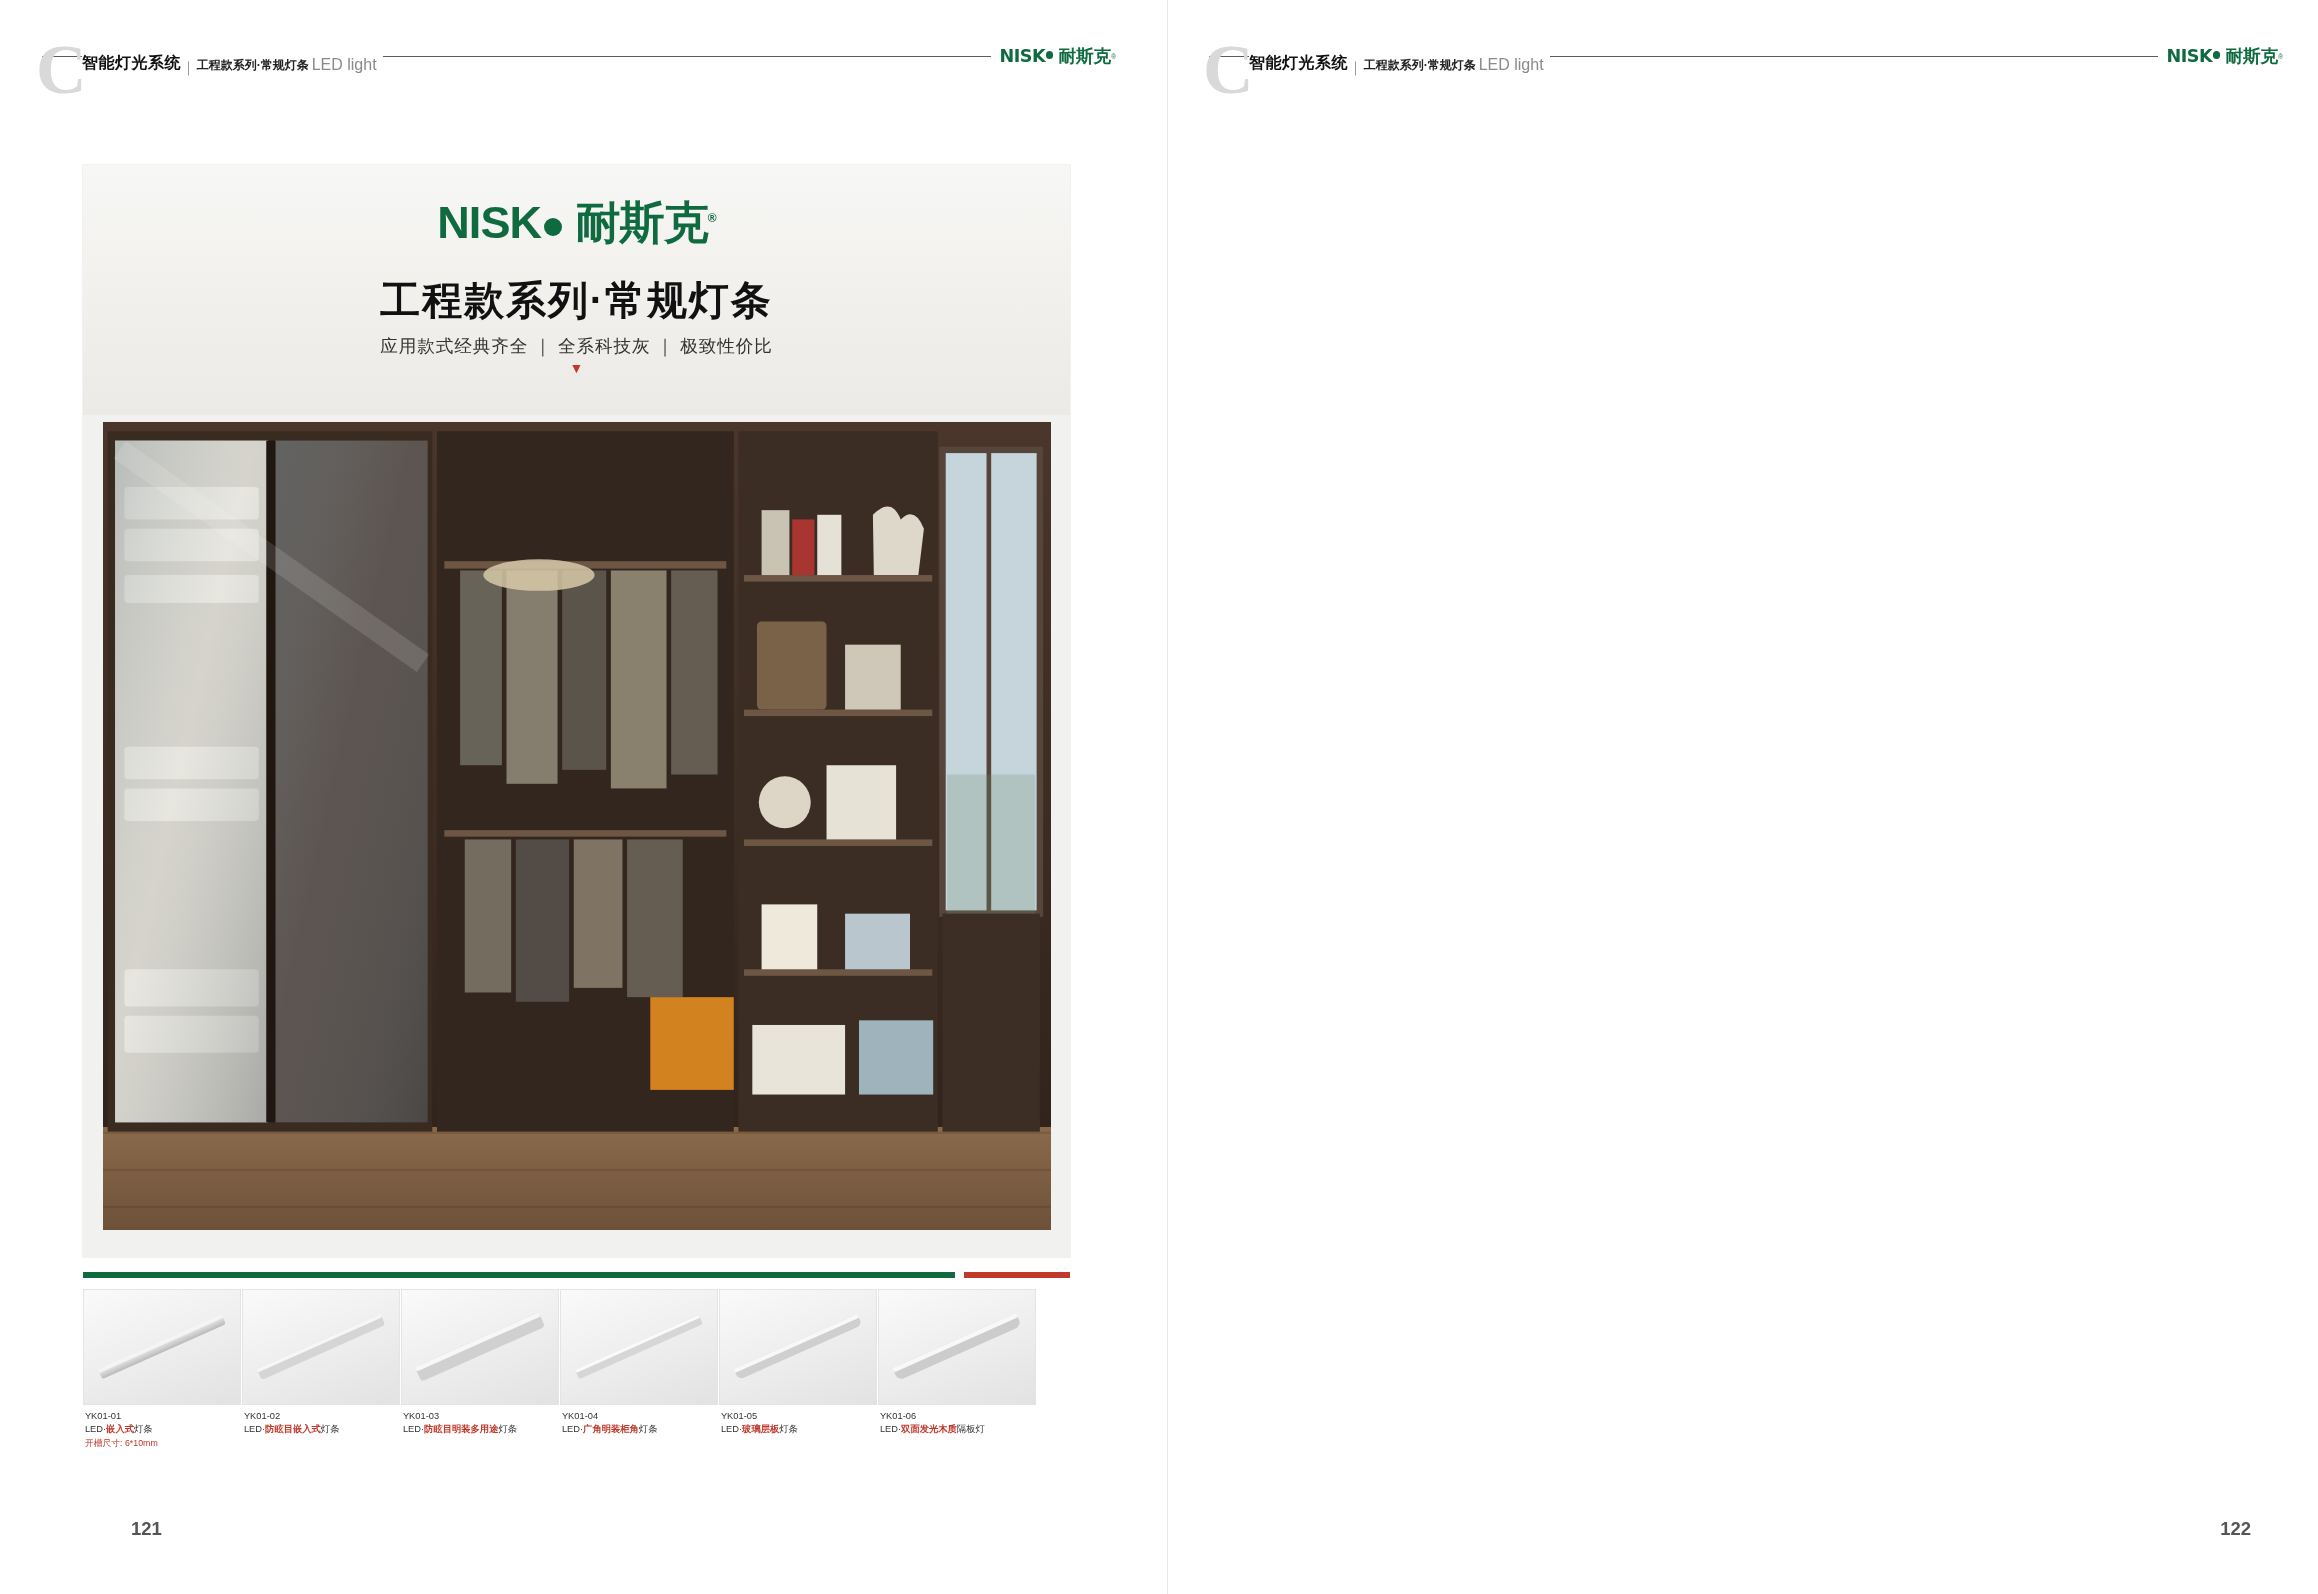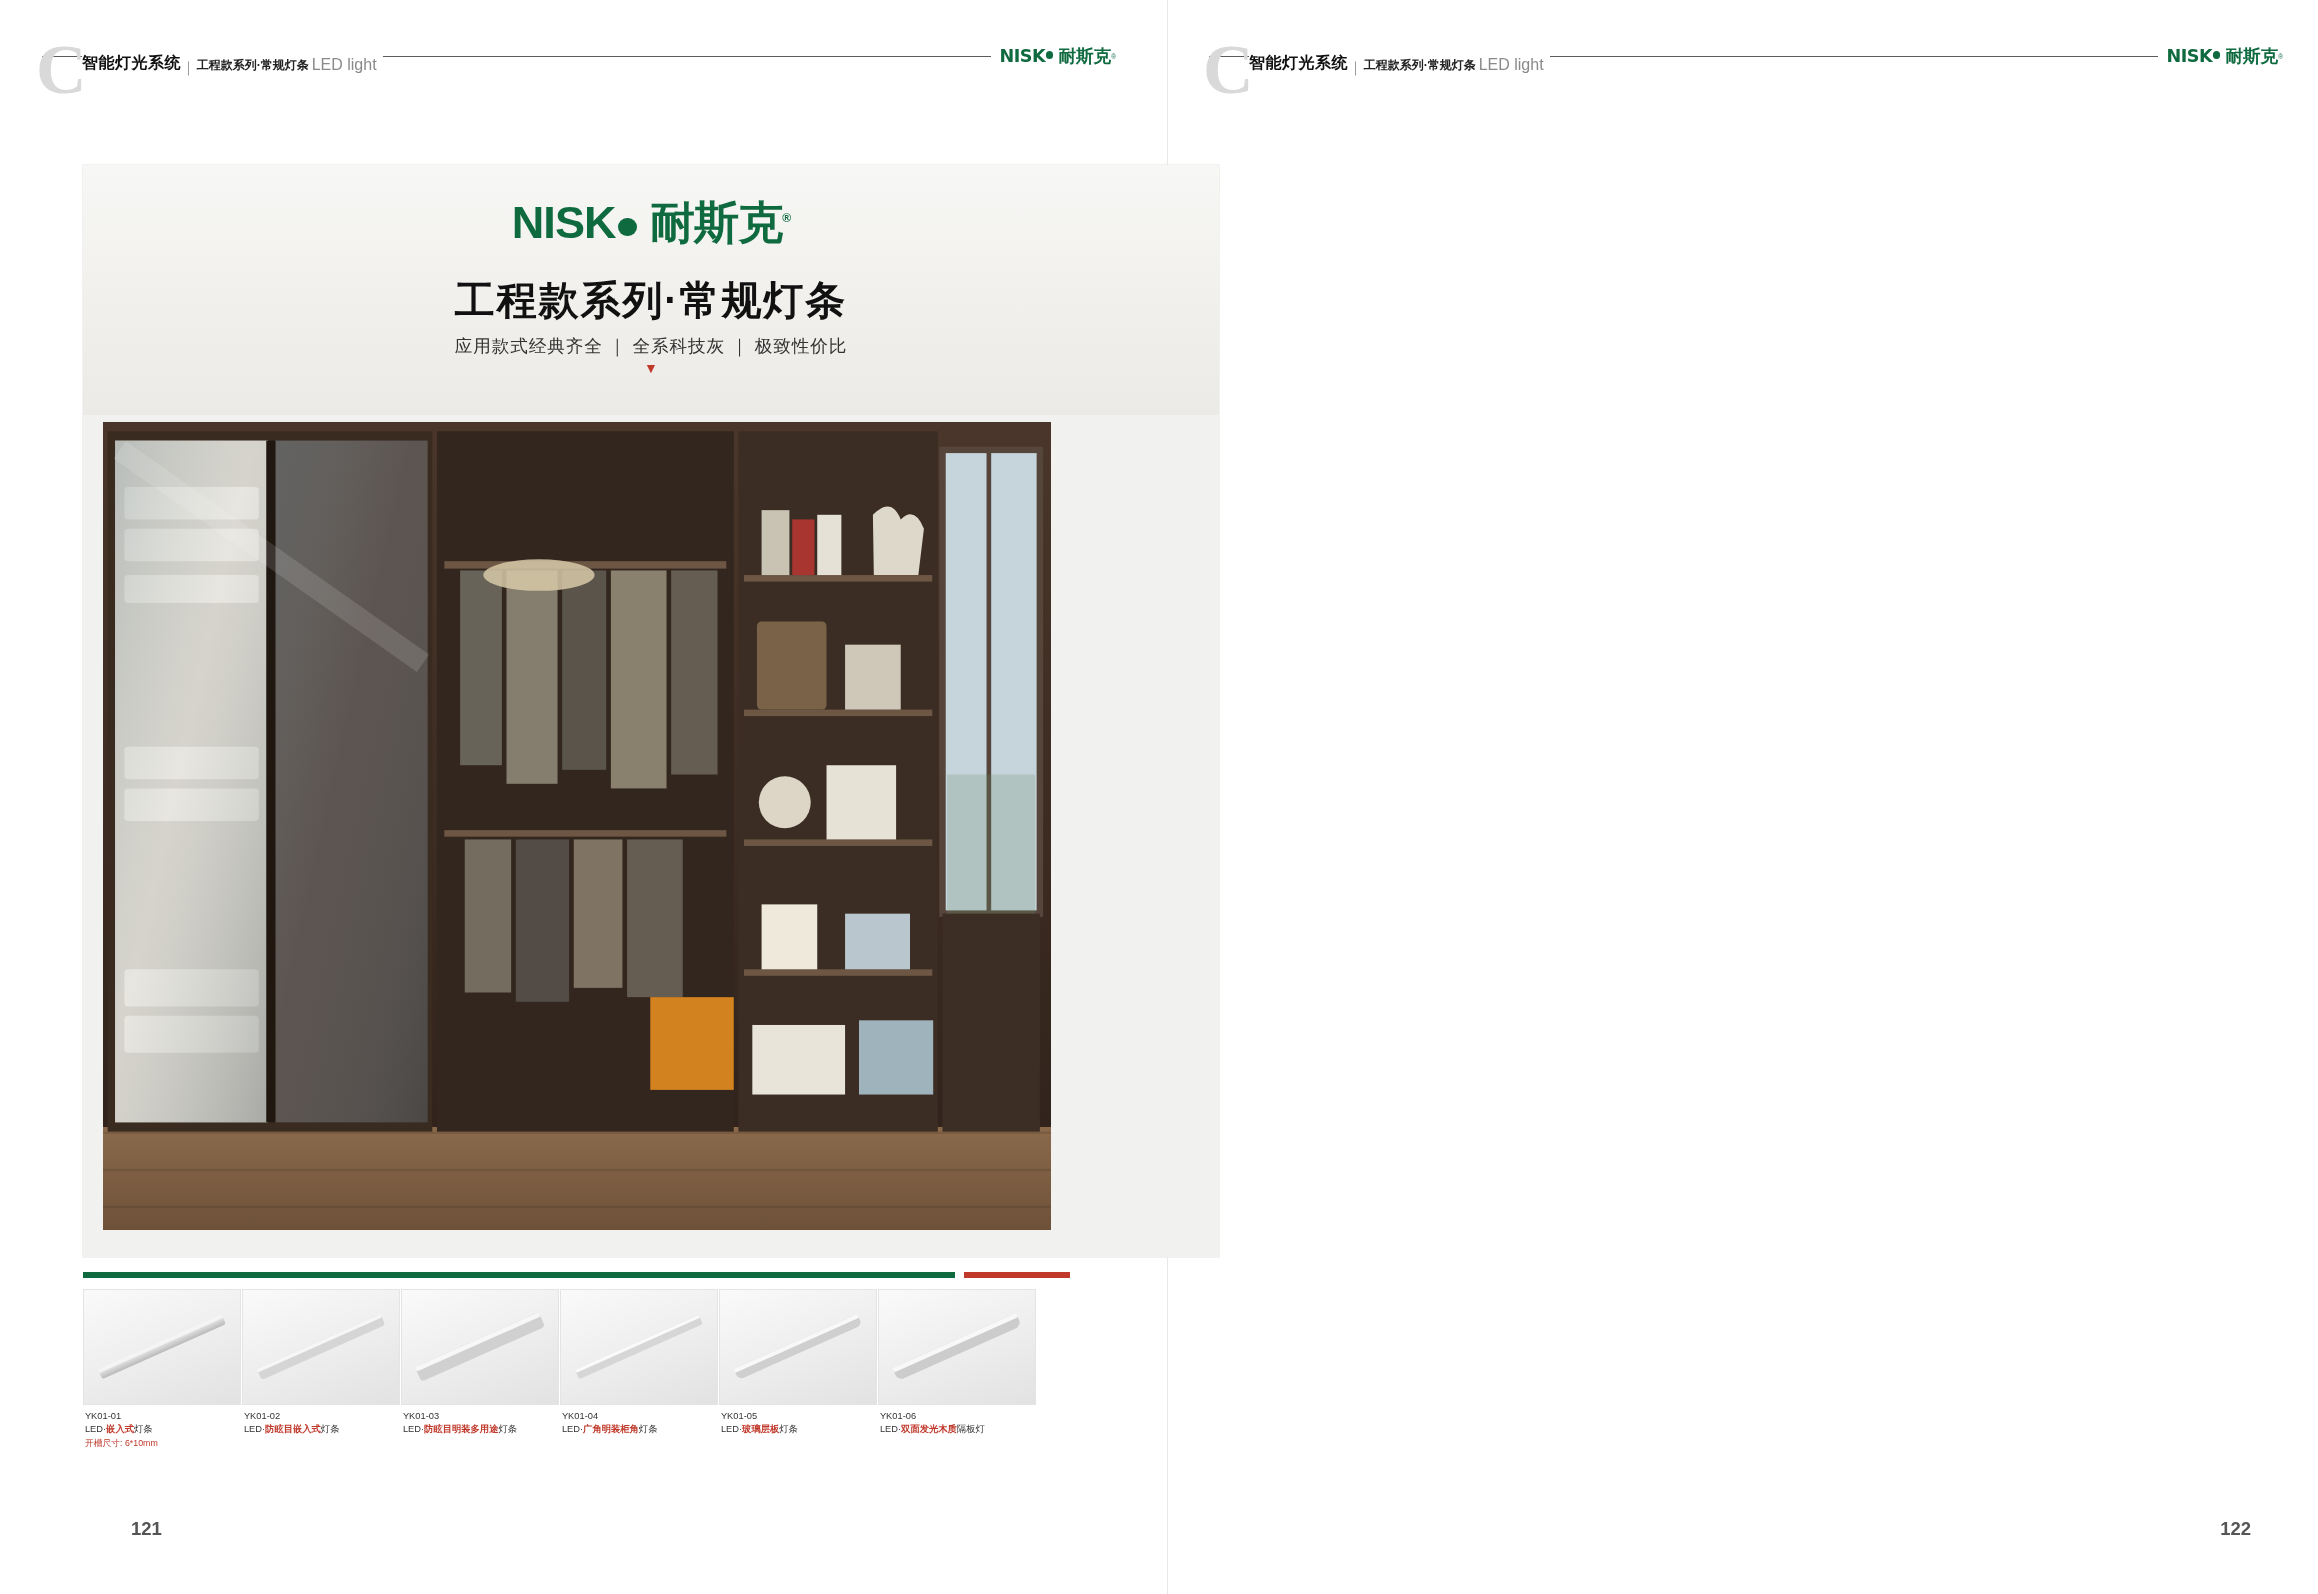--- a/index.html
+++ b/index.html
@@ -19,21 +19,21 @@
   .hdr-div{display:inline-block;width:0.9px;height:14px;background:#999;margin:0 7.4px;position:relative;top:1.9px;}
   .hdr-sub{font-size:12px;font-weight:bold;color:#222;}
   .hdr-en{font-size:16px;color:#8a8a8a;margin-left:3px;font-weight:normal;}
   .brand{position:absolute;right:51px;top:56px;transform:translateY(-50%);background:#fff;padding-left:8.3px;display:flex;align-items:center;}
   .brand-n{font-size:17.6px;font-weight:bold;color:#0f6b3f;letter-spacing:-0.5px;font-family:"DejaVu Sans",sans-serif;}
   .brand-dot{display:inline-block;width:7.4px;height:7.4px;border-radius:50%;background:#0f6b3f;margin:0 1.4px 0 0.9px;position:relative;top:-0.9px;}
   .brand-cn{font-size:17.6px;font-weight:bold;color:#0f6b3f;margin-left:3.7px;}
   .brand-r{font-size:6.5px;vertical-align:super;color:#0f6b3f;}
 
   
-  .hero{position:absolute;left:83px;top:165px;width:1136px;height:1092px;background:#f1f1ef;box-shadow:0 0 0 0.5px #e3e3e1;}
+  .hero{position:absolute;left:83px;top:165px;width:987px;height:1092px;background:#f1f1ef;box-shadow:0 0 0 0.5px #e3e3e1;}
   .hero-top{height:250px;background:linear-gradient(180deg,#f7f7f5 0%,#eceae6 100%);text-align:center;padding-top:28px;box-sizing:border-box;}
   .hero-brand{font-size:45px;font-weight:bold;color:#0f6b3f;letter-spacing:-0.9px;}
   .hero-brand .dot{display:inline-block;width:18.5px;height:18.5px;border-radius:50%;background:#0f6b3f;margin:0 2.8px;position:relative;top:-1.9px;}
   .hero-brand .cn{margin-left:10.2px;}
   .hero-brand .reg{font-size:12px;vertical-align:super;}
   .hero-h1{font-size:40px;font-weight:bold;color:#111;margin-top:19.5px;letter-spacing:1.9px;}
   .hero-h2{font-size:17.6px;color:#333;margin-top:6px;letter-spacing:0.9px;}
   .hero-arrow{color:#c0392b;font-size:14px;margin-top:2.8px;}
   .photo{position:absolute;left:19.5px;top:257px;width:948px;height:808px;overflow:hidden;background:#2b211b;}
 

